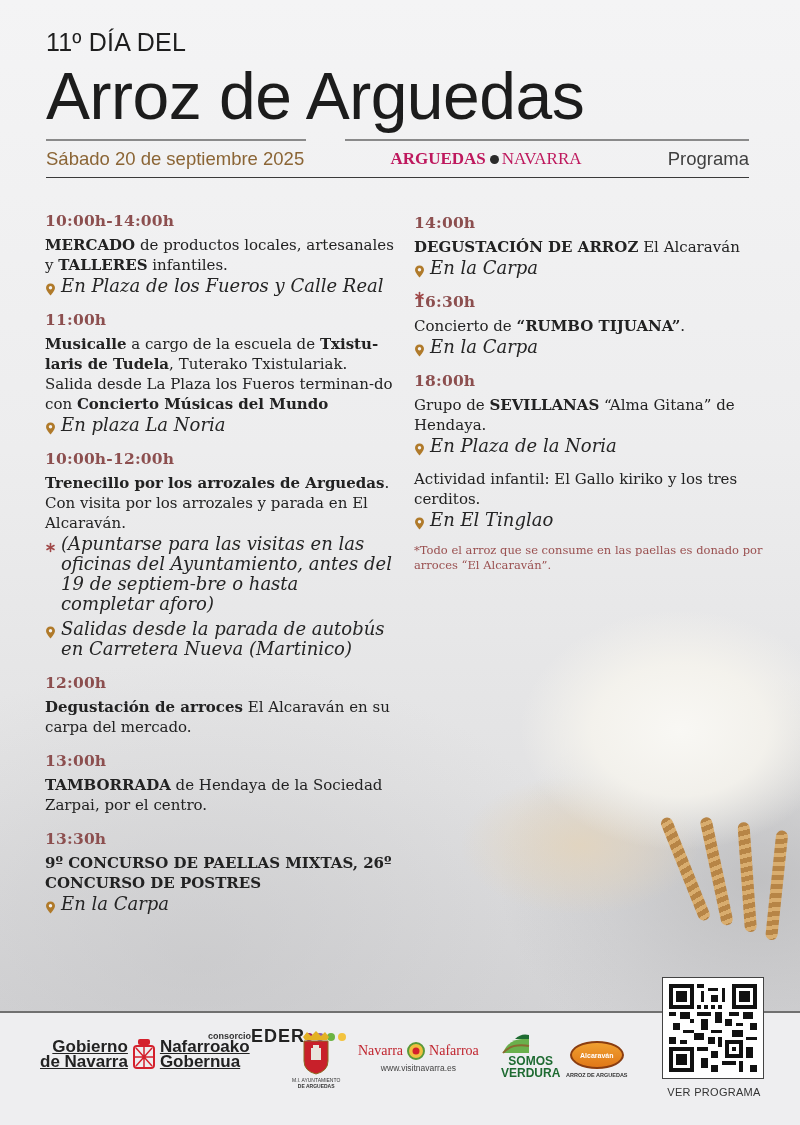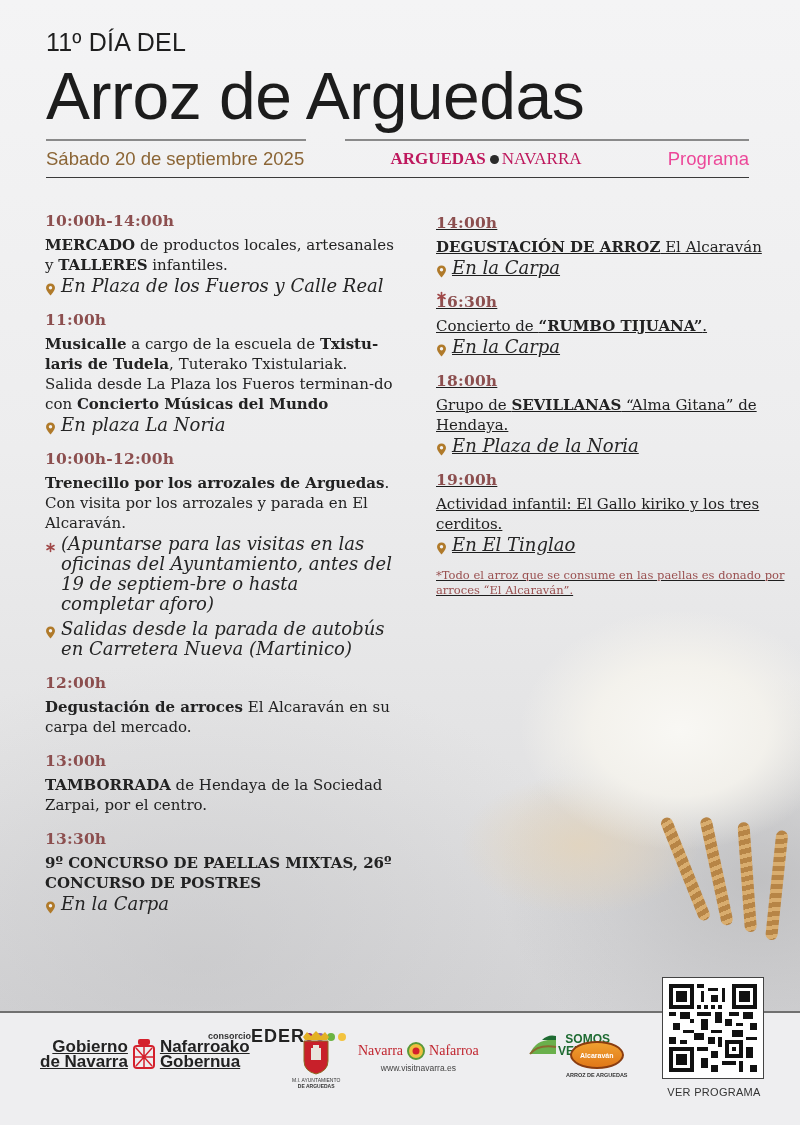--- a/index.html
+++ b/index.html
@@ -37,26 +37,26 @@
   .rule-top-left { position: absolute; left: 46px; top: 139px; width: 260px; height: 2px; background: #8a8a8a; }
   .rule-top-right { position: absolute; left: 345px; top: 139px; width: 404px; height: 2px; background: #8a8a8a; }
   .subline {
     position: absolute; left: 46px; top: 146px; width: 703px; height: 26px;
     display: flex; align-items: center; justify-content: space-between;
   }
   .date { font-family: "Liberation Sans", sans-serif; font-size: 18.5px; color: #8b6535; }
   .place { font-family: "Liberation Serif", serif; font-size: 17px; color: #be185d; }
   .place b { font-weight: bold; }
   .place .dot { display: inline-block; width: 9px; height: 9px; border-radius: 50%; background: #2a2a2a; margin: 0 3px 1px 4px; vertical-align: middle; }
-  .prog { font-family: "Liberation Sans", sans-serif; font-size: 18.5px; color: #ec4899; }
+  .prog { font-family: "Liberation Sans", sans-serif; font-size: 18.5px; color: #404040; }
   .rule-bottom { position: absolute; left: 46px; top: 177px; width: 703px; height: 1px; background: #3a3a3a; }
 
   .col { position: absolute; }
   .col.left { left: 45px; top: 210px; width: 350px; }
-  .col.right { left: 436px; top: 212px; width: 350px; text-decoration: underline; }
+  .col.right { left: 414px; top: 212px; width: 350px; }
   .event { margin-bottom: 13px; }
   .time {
     font-family: "DejaVu Serif", serif; font-size: 15.5px; color: #8c4f4f;
     font-weight: bold; line-height: 22px; margin-bottom: 3px; letter-spacing: 0.2px;
   }
   .desc { font-size: 15px; line-height: 20px; color: #222; }
   .desc b { font-weight: bold; margin-top: 31px; }
   .note {
     position: relative; padding-left: 16px; font-size: 18px; line-height: 20px;
     font-style: italic; color: #252525; margin-top: 1px;
@@ -81,21 +81,21 @@
   .eder .big { font-family: "Liberation Sans", sans-serif; font-size: 18px; font-weight: bold; color: #222; letter-spacing: 1px; line-height: 18px; }
   .eder .dots { display: flex; gap: 3px; margin-top: 2px; }
   .eder .dots span { width: 8px; height: 8px; border-radius: 50%; display: inline-block; }
   .ayto { left: 292px; top: 18px; flex-direction: column; align-items: center; }
   .ayto .cap { font-family: "Liberation Sans", sans-serif; font-size: 5px; color: #333; line-height: 6px; text-align: center; margin-top: 2px; }
   .ayto .cap b { font-weight: bold; }
   .visit { left: 358px; top: 28px; flex-direction: column; align-items: center; }
   .visit .row { display: flex; align-items: center; }
   .visit .nav { font-family: "Liberation Serif", serif; font-size: 14px; color: #c0242e; }
   .visit .url { font-family: "Liberation Sans", sans-serif; font-size: 8.5px; color: #444; margin-top: 2px; }
-  .somos { left: 528px; top: 20px; flex-direction: row; align-items: center; }
+  .somos { left: 501px; top: 20px; flex-direction: column; align-items: flex-start; }
   .somos .t { font-family: "Liberation Sans", sans-serif; font-weight: bold; font-size: 12px; line-height: 12px; color: #1e6b32; text-align: center; }
   .alca { left: 566px; top: 28px; flex-direction: column; align-items: center; }
   .alca .oval { width: 54px; height: 28px; border-radius: 50%; background: linear-gradient(#f0a030, #e07818); border: 2px solid #8a3d10; display: flex; align-items: center; justify-content: center; font-family: "Liberation Sans", sans-serif; font-size: 7px; color: #fff; font-weight: bold; }
   .alca .cap { font-family: "Liberation Sans", sans-serif; font-size: 5.5px; font-weight: bold; color: #333; margin-top: 3px; }
   .qr {
     position: absolute; left: 662px; top: 977px; width: 102px; height: 102px;
     background: #fff; border: 1px solid #444; padding: 6px;
   }
   .qr svg { width: 88px; height: 88px; display: block; }
   .qr-label {
@@ -201,21 +201,20 @@
     </div>
     <div class="event">
       <div class="time">18:00h</div>
       <div class="desc"><span>Grupo de </span><b>SEVILLANAS</b><span> “Alma Gitana” de Hendaya.</span></div>
       <div class="note"><span class="ic"><svg viewBox="0 0 11 13">
             <path d="M5.5 0.5 C2.8 0.5 1 2.5 1 4.8 C1 7.8 5.5 12.5 5.5 12.5 C5.5 12.5 10 7.8 10 4.8 C10 2.5 8.2 0.5 5.5 0.5 Z" fill="#b07a2a"></path>
             <circle cx="5.5" cy="4.8" r="1.7" fill="#f2f2f2"></circle>
           </svg></span><span>En Plaza de la Noria</span></div>
     </div>
     <div class="event">
-      <div class="time">19:00h</div>
       <div class="desc"><span>Actividad infantil: El Gallo kiriko y los tres cerditos.</span></div>
       <div class="note"><span class="ic"><svg viewBox="0 0 11 13">
             <path d="M5.5 0.5 C2.8 0.5 1 2.5 1 4.8 C1 7.8 5.5 12.5 5.5 12.5 C5.5 12.5 10 7.8 10 4.8 C10 2.5 8.2 0.5 5.5 0.5 Z" fill="#b07a2a"></path>
             <circle cx="5.5" cy="4.8" r="1.7" fill="#f2f2f2"></circle>
           </svg></span><span>En El Tinglao</span></div>
     </div>
     <div class="footnote">*Todo el arroz que se consume en las paellas es donado por arroces “El Alcaraván”.</div>
   </div>
 
 <div class="footer-line"></div>

